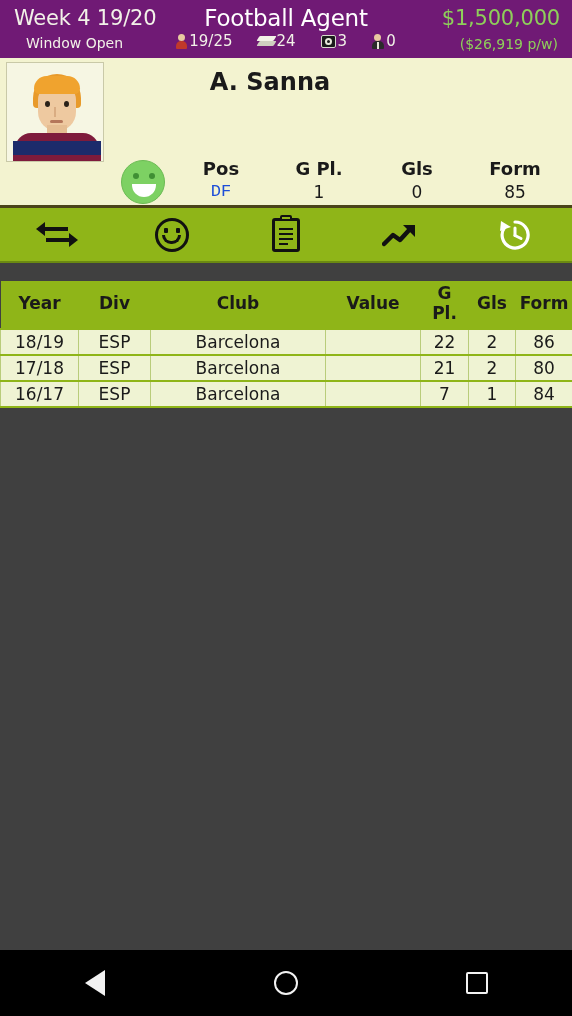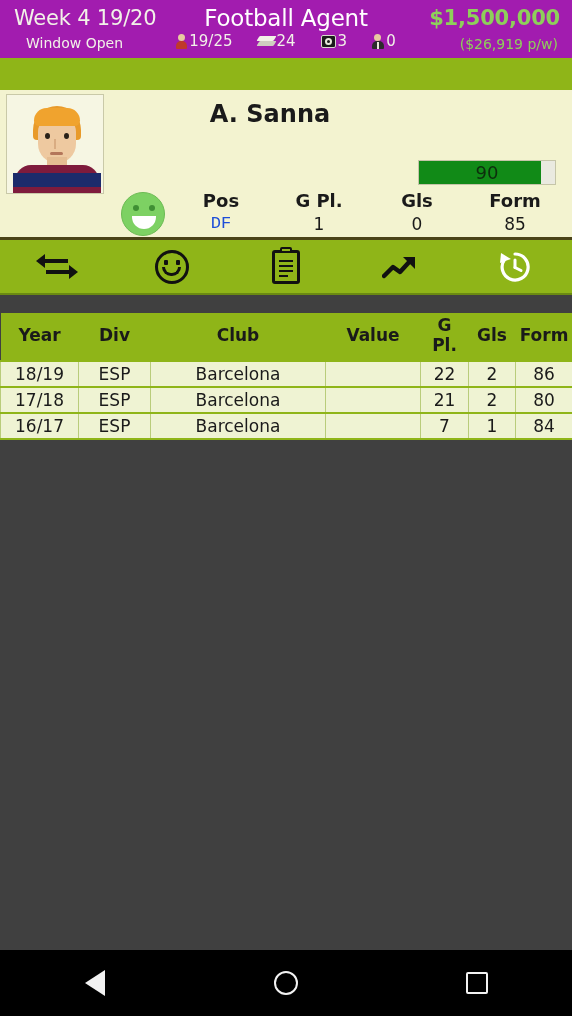--- a/index.html
+++ b/index.html
@@ -16,21 +16,21 @@
     position: relative;
     width: 572px;
     height: 1016px;
     background: #8fb518;
     display: flex;
     flex-direction: column;
   }
 
   
   .top-header {
-    background: #a21caf;
+    background: #701a75;
     height: 58px;
     flex: 0 0 58px;
     position: relative;
     color: #ffffff;
   }
   .hdr-row1 {
     position: absolute;
     top: 2px; left: 0; right: 0;
     height: 32px;
     display: flex;
@@ -50,21 +50,20 @@
     font-size: 23px;
     color: #ffffff;
     letter-spacing: -0.2px;
   }
   .hdr-money {
     position: absolute;
     right: 12px;
     font-size: 21px;
     color: #8ecf5a;
     letter-spacing: -0.2px;
-    font-weight: bold;
   }
   .hdr-row2 {
     position: absolute;
     top: 33px; left: 0; right: 0;
     height: 24px;
   }
   .hdr-window {
     position: absolute;
     left: 26px;
     top: 2px;
@@ -151,21 +150,20 @@
     z-index: 2;
   }
 
   
   .player-card {
     background: #f3f3d0;
     height: 150px;
     flex: 0 0 150px;
     position: relative;
     border-bottom: 3px solid #4a4318;
-    margin-top: 32px;
   }
   .avatar {
     position: absolute;
     left: 6px; top: 4px;
     width: 98px; height: 100px;
     background: #f6f6e3;
     border: 1px solid #c9c9a8;
     overflow: hidden;
   }
   .av-hair {
@@ -566,24 +564,20 @@
     </div>
 
     <div class="mood-face">
       <span class="eye l"></span>
       <span class="eye r"></span>
       <span class="smile"></span>
     </div>
 
     <div class="player-name">A. Sanna</div>
 
-    <div class="rating-bar">
-      <div class="rating-fill" style="width: 90%;"></div>
-      <div class="rating-val">90</div>
-    </div>
 
     <div class="stat-grid">
       <div class="stat-col">
         <div class="sc-label">Pos</div>
         <div class="sc-value pos">DF</div>
       </div>
       <div class="stat-col">
         <div class="sc-label">G Pl.</div>
         <div class="sc-value">1</div>
       </div>

